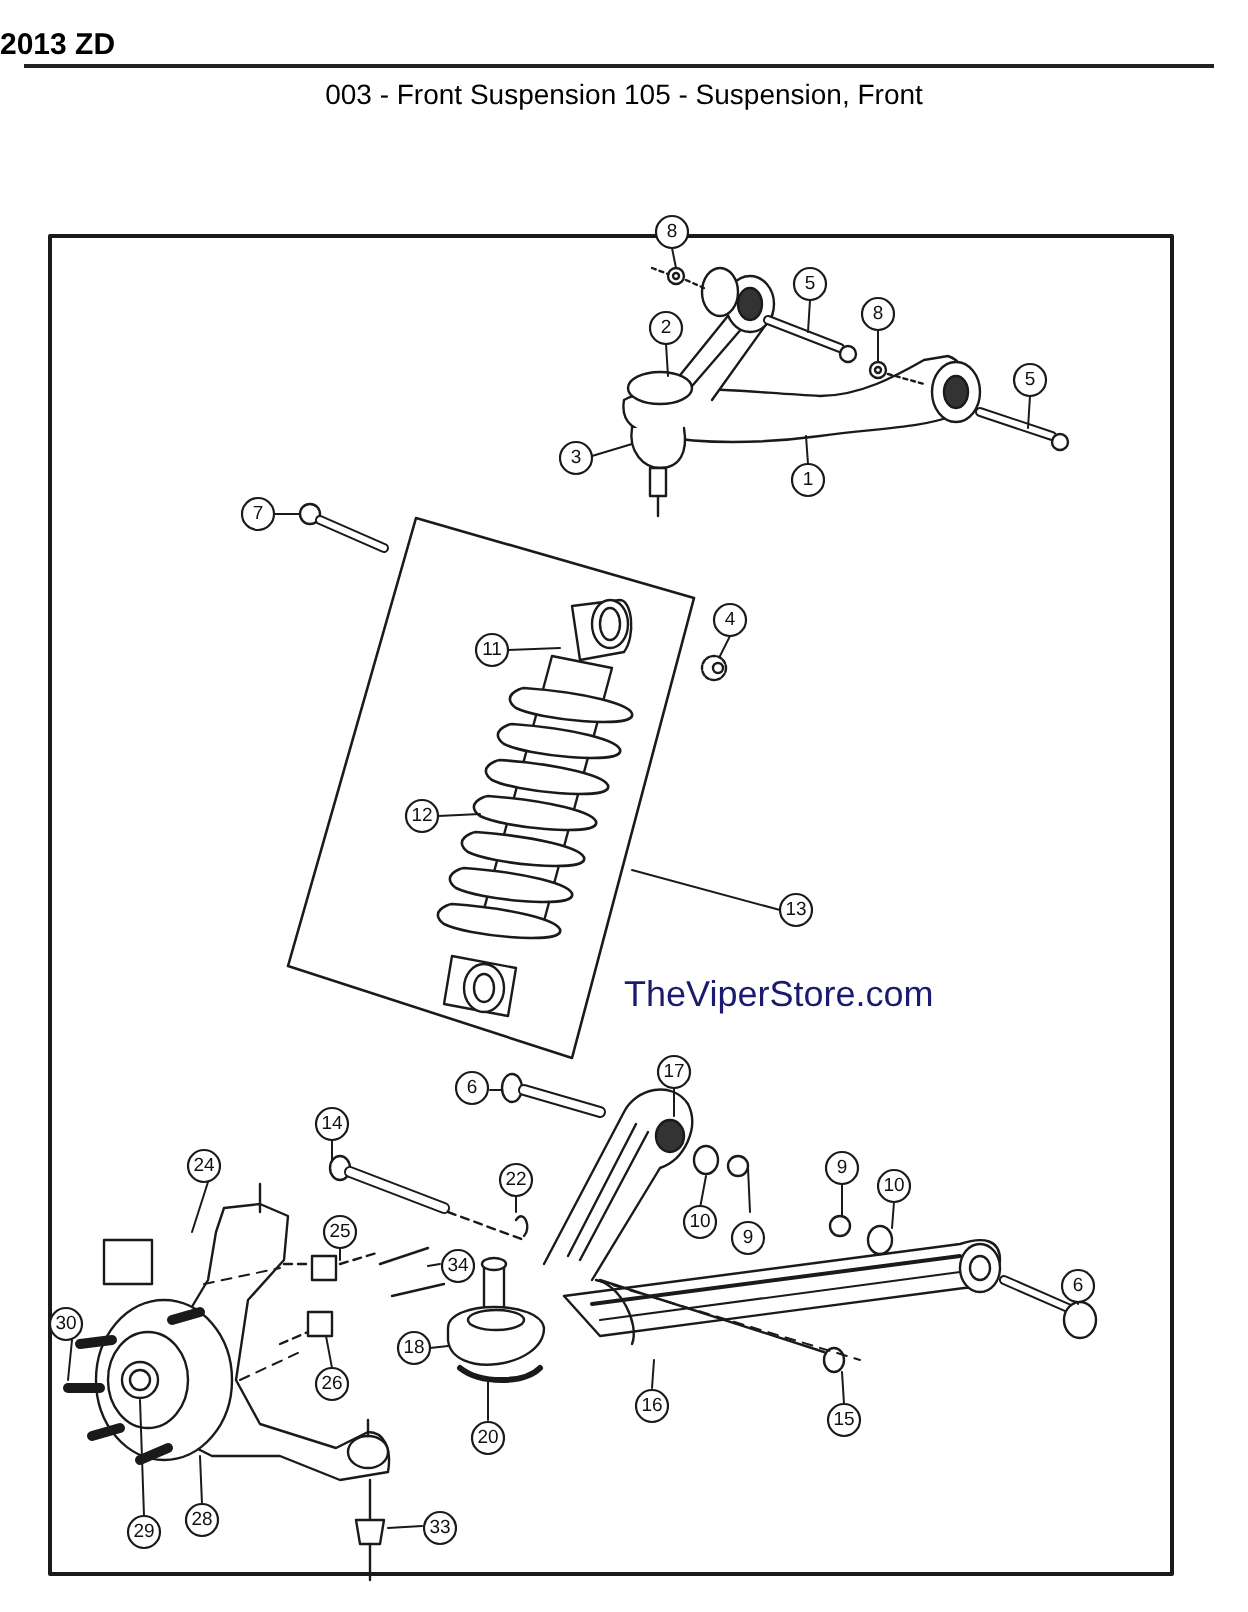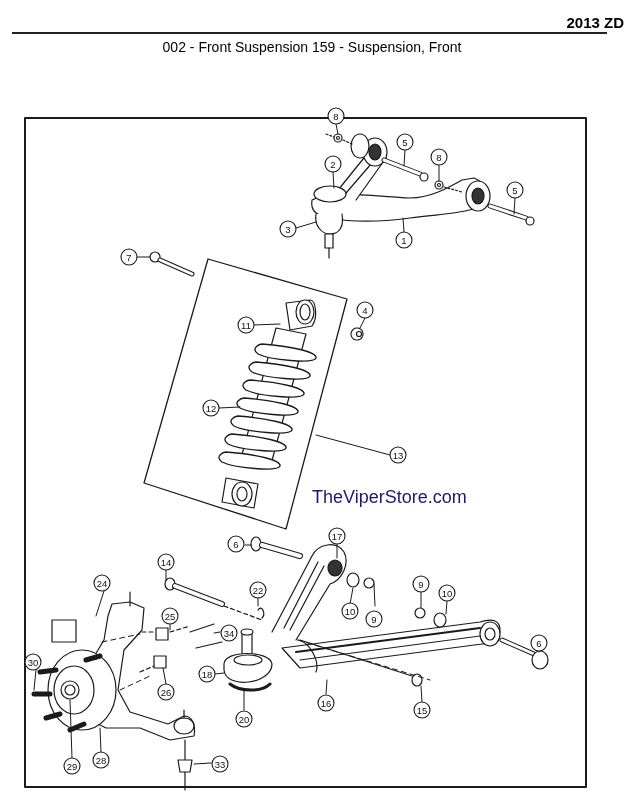--- a/index.html
+++ b/index.html
@@ -1,29 +1,29 @@
 <!DOCTYPE html>
 <html><head>
 <meta charset="utf-8">
 <style>
   html, body { margin: 0; padding: 0; background: #ffffff; }
   body { width: 624px; height: 806px; position: relative; overflow: hidden; font-family: "Liberation Sans", sans-serif; }
-  .title { position: absolute; left: 0; width: 624px; top: 14px; text-align: right; font-weight: bold; font-size: 15px; color: #000; }
+  .title { position: absolute; left: 0; width: 624px; top: 14px; text-align: left; font-weight: bold; font-size: 15px; color: #000; }
   .rule { position: absolute; left: 12px; top: 32px; width: 595px; height: 2px; background: #222; }
   .subtitle { position: absolute; left: 0; width: 624px; top: 39px; text-align: center; font-size: 14px; color: #000; }
   .diagram { position: absolute; left: 0; top: 0; }
   .watermark { position: absolute; left: 312px; top: 487px; font-size: 18px; color: #1a1a6e; text-align: right; }
   svg text.cl { font-family: "Liberation Sans", sans-serif; font-size: 9.5px; fill: #111; text-anchor: middle; dominant-baseline: central; }
 </style>
 </head>
 <body>
 
 <div class="title">2013 ZD</div>
 <div class="rule"></div>
-<div class="subtitle">002 - Front Suspension   159 - Suspension, Front</div>
+<div class="subtitle">003 - Front Suspension   105 - Suspension, Front</div>
 
 <svg class="diagram" width="624" height="806" viewBox="0 0 624 806" xmlns="http://www.w3.org/2000/svg">
   <g fill="none" stroke="#1a1a1a" stroke-width="1.2" stroke-linejoin="round" stroke-linecap="round">
 
     <rect x="25" y="118" width="561" height="669" stroke-width="2"></rect>
 
     <g>
       <path d="M312,200 C330,190 370,196 410,198 C430,198 448,188 462,180 L474,178 C486,182 486,200 476,208 C460,214 440,214 410,218 C380,222 350,222 330,218 C318,216 310,212 312,200 Z" fill="#fff"></path>
       <path d="M330,200 L372,148 C378,142 388,148 386,158 L356,200" fill="#fff"></path>
       <path d="M340,200 L378,156"></path>

